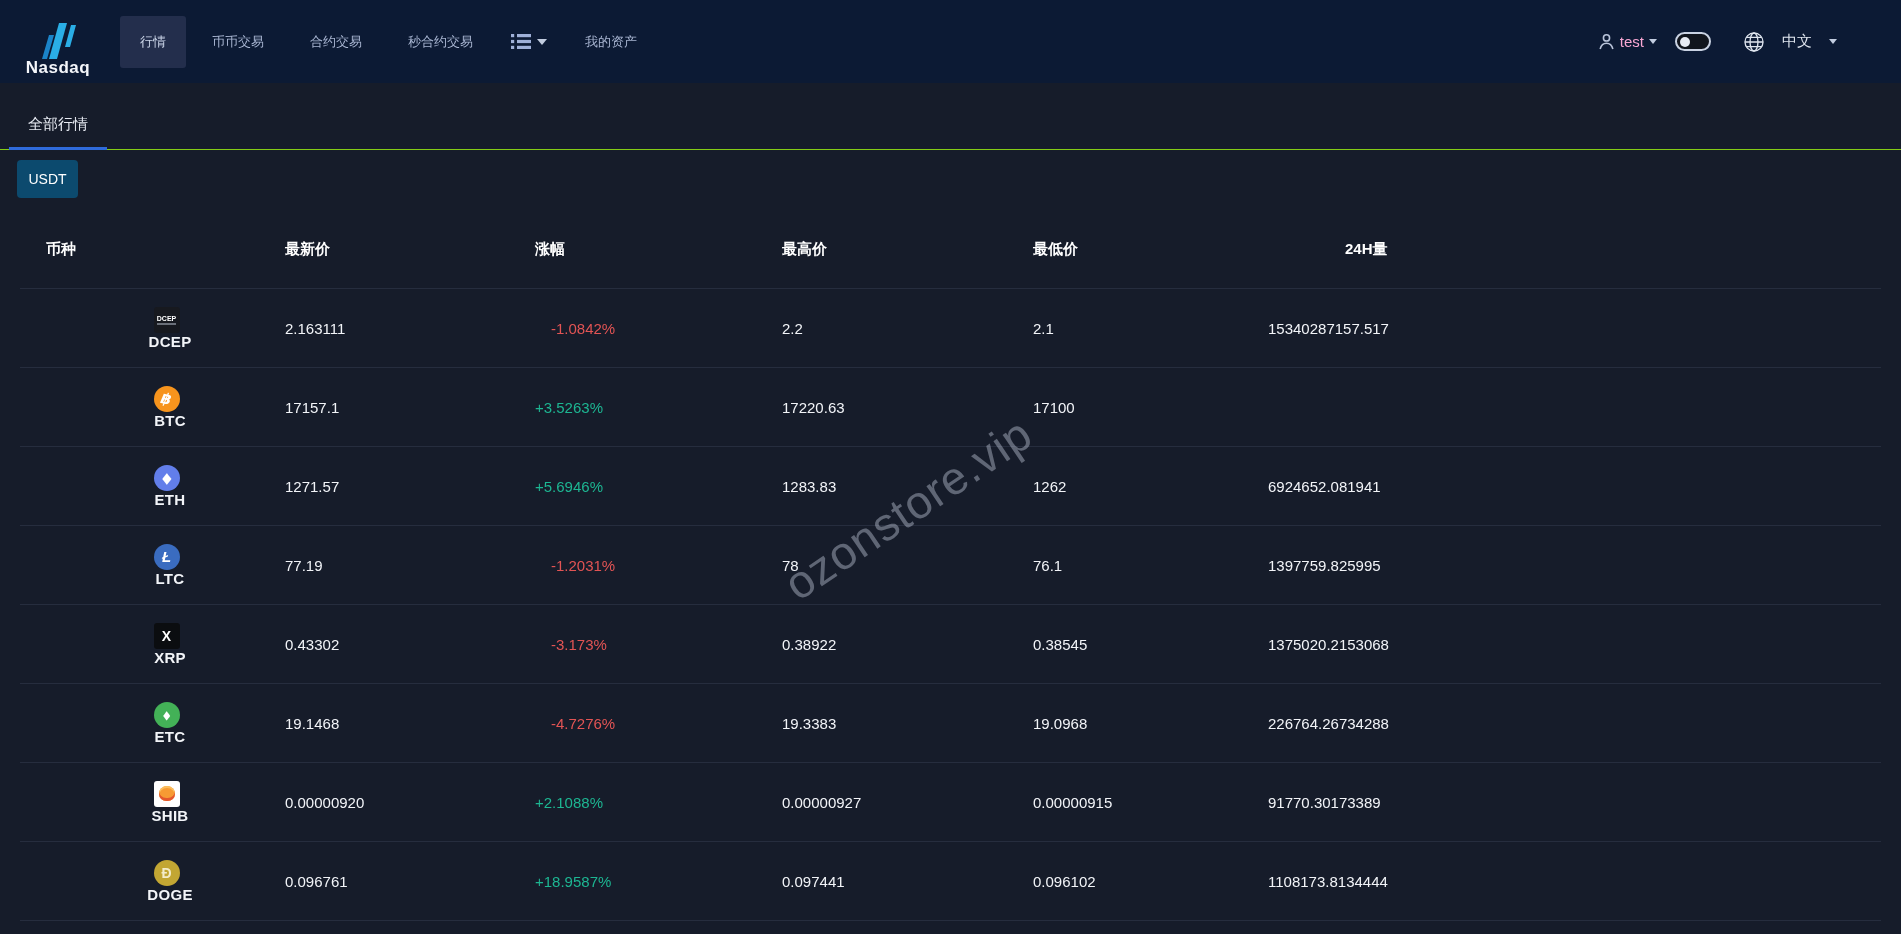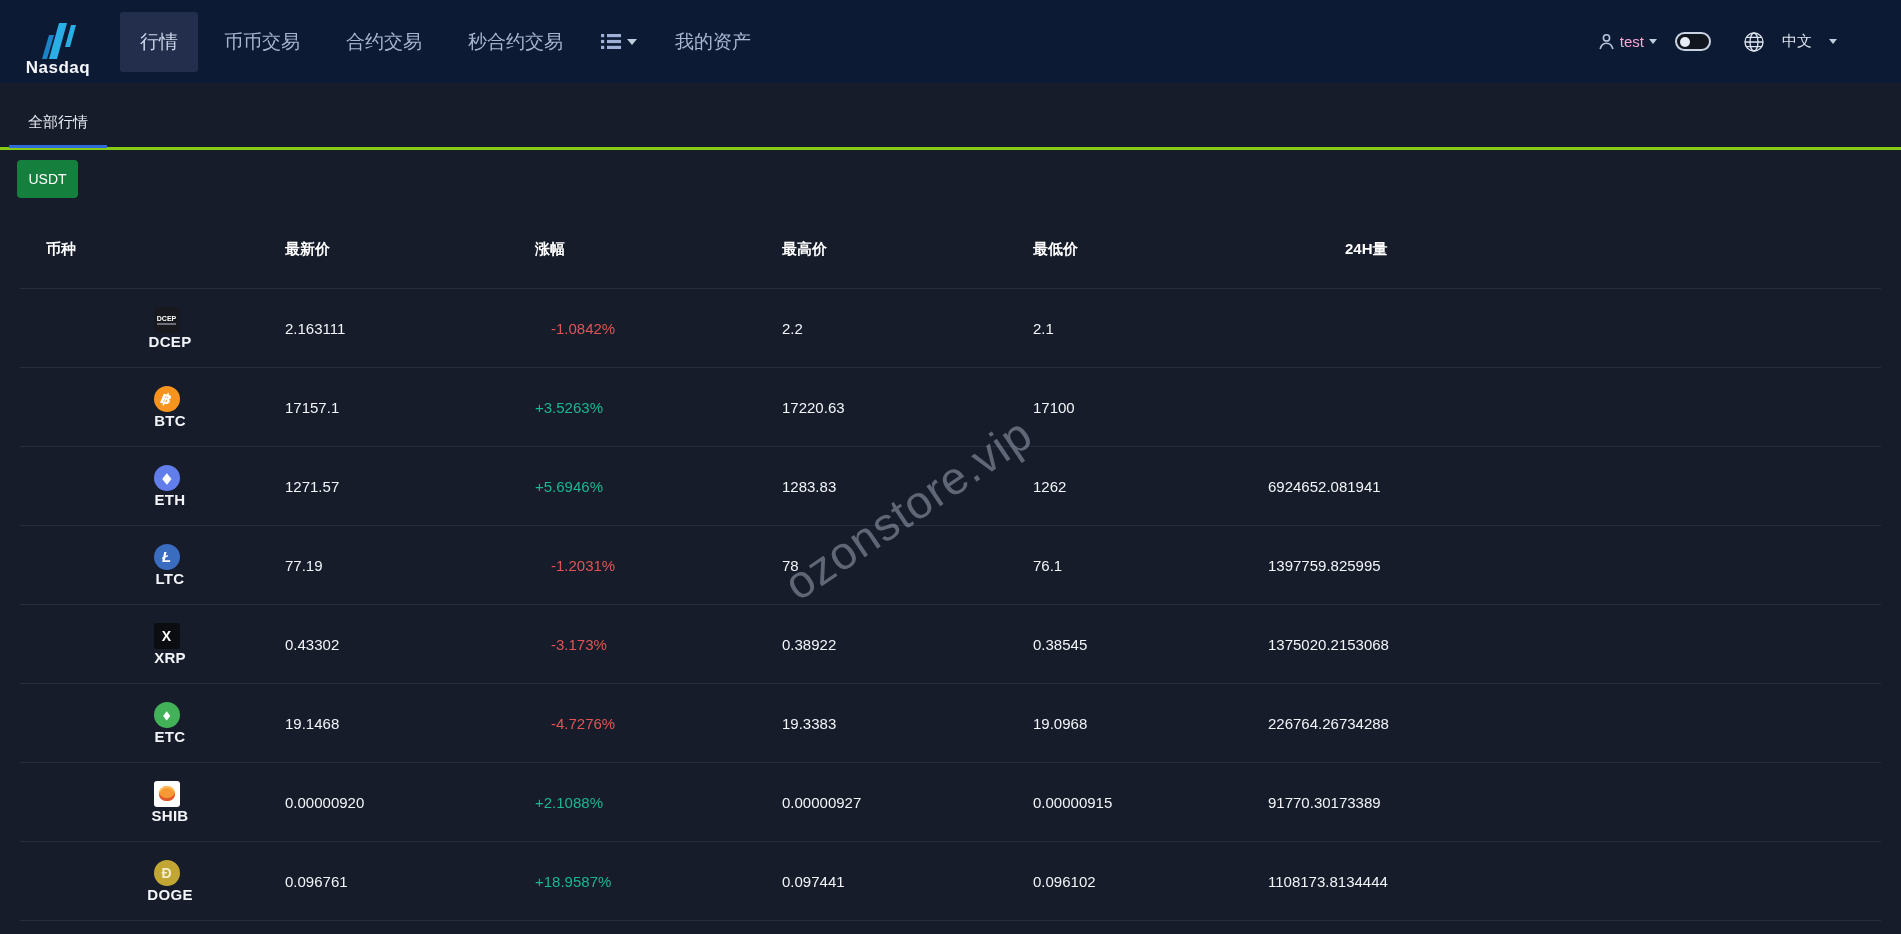--- a/index.html
+++ b/index.html
@@ -17,21 +17,21 @@
     height:83px; background:#0c1a34;
     display:flex; align-items:center;
     padding:0 64px 0 22px;
   }
   .logo { display:flex; flex-direction:column; align-items:center; width:72px; margin-top:14px; }
   .logo svg { display:block; }
   .logo .brand-text { color:#f4f6fa; font-size:17px; font-weight:600; letter-spacing:.5px; margin-top:-3px; }
 
   .nav { display:flex; align-items:center; margin-left:26px; gap:6px; }
   .nav-item {
-    color:#a9b6d2; font-size:19px; padding:17px 20px; cursor:pointer;
+    color:#a9b6d2; font-size:13px; padding:17px 20px; cursor:pointer;
     border-radius:3px; white-space:nowrap;
   }
   .nav-item.active { background:#232e4c; color:#cdd7ea; }
   .nav-menu { display:flex; align-items:center; gap:6px; padding:11px 12px; cursor:pointer; }
   .caret {
     width:0; height:0; display:inline-block;
     border-left:5px solid transparent; border-right:5px solid transparent;
     border-top:6px solid #c2cde0;
   }
   .caret.sm { border-left-width:4px; border-right-width:4px; border-top-width:5px; }
@@ -42,32 +42,32 @@
   .toggle {
     width:36px; height:19px; border:2px solid #c9d2e2; border-radius:11px;
     background:#11151d; position:relative; cursor:pointer; margin-left:4px;
   }
   .toggle .knob { position:absolute; left:3px; top:2.5px; width:10px; height:10px; border-radius:50%; background:#e8ecf4; }
   .lang-box { display:flex; align-items:center; gap:17px; cursor:pointer; margin-left:18px; }
   .lang-label { color:#dfe5ee; font-size:15px; }
 
   
   .tabbar {
-    height:67px; border-bottom:3px solid #84cc16;
+    height:67px; border-bottom:1px solid #84cc16;
     display:flex; align-items:flex-end; padding-left:9px;
   }
   .tab {
     width:98px; text-align:center; color:#e6eaf2; font-size:15px;
     padding-bottom:13px; border-bottom:3px solid #2f6bdb; margin-bottom:-1px; cursor:pointer;
   }
 
   
   .filters { padding:10px 0 0 17px; }
   .btn-usdt {
-    width:61px; height:38px; background:#15803d; border:none; border-radius:4px;
+    width:61px; height:38px; background:#0c4a6e; border:none; border-radius:4px;
     color:#fff; font-size:14px; cursor:pointer; font-family:inherit;
   }
 
   
   .market-table { margin:12px 20px 0 20px; }
   .trow {
     display:grid;
     grid-template-columns:239px 250px 247px 251px 235px 1fr;
     align-items:center;
     padding-left:26px;
@@ -200,20 +200,21 @@
     <div class="cell coin-cell">
       <span class="coin-icon ic-dcep square" style="background: rgb(23, 25, 31);">
             <span class="glyph">DCEP</span>
           </span>
       <span class="coin-name">DCEP</span>
     </div>
     <div class="cell">2.163111</div>
     <div class="cell down">-1.0842%</div>
     <div class="cell">2.2</div>
     <div class="cell">2.1</div>
+    <div class="cell">15340287157.517</div>
   </div>
       <div class="trow tdata">
     <div class="cell coin-cell">
       <span class="coin-icon ic-btc" style="background: rgb(247, 148, 29);">
             <span class="glyph">฿</span>
           </span>
       <span class="coin-name">BTC</span>
     </div>
     <div class="cell">17157.1</div>
     <div class="cell up">+3.5263%</div>

